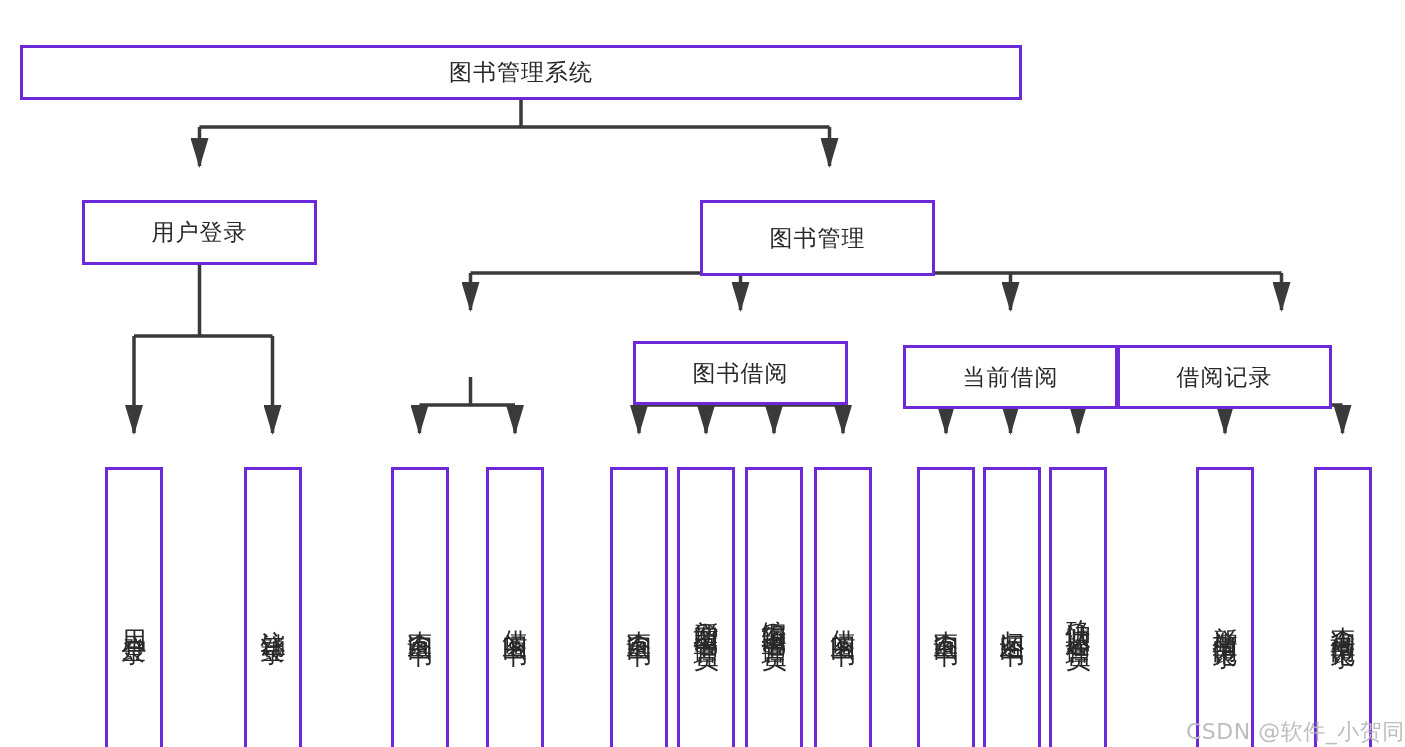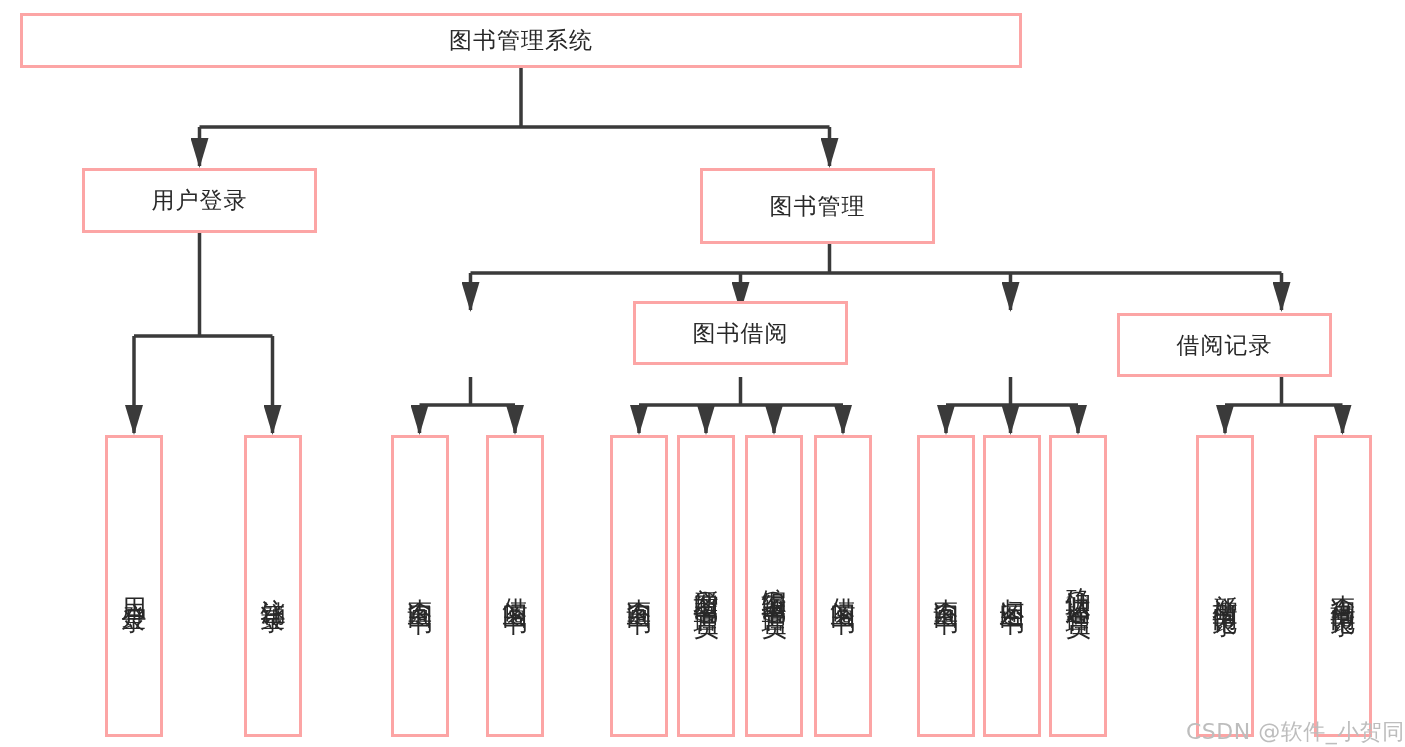--- a/index.html
+++ b/index.html
@@ -7,25 +7,26 @@
     position:relative;
     width:1405px;height:747px;
     background:#ffffff;
     font-family:"DejaVu Sans","Liberation Sans",sans-serif;
     overflow:hidden;
   }
   #wires{position:absolute;left:0;top:0;width:1405px;height:747px;}
   .box{
     position:absolute;
     box-sizing:border-box;
-    border:3px solid #fca5a5;
+    border:3px solid #6d28d9;
     background:#ffffff;
     display:flex;align-items:center;justify-content:center;
     color:#282828;
     z-index:2;
+    margin-top:32px;
   }
   .box.h{
     font-size:23px;
     letter-spacing:1px;
     white-space:nowrap;
   }
   .box.v{
     font-size:25px;
     writing-mode:vertical-rl;
     text-orientation:mixed;
@@ -88,21 +89,22 @@
       <line x1="1225" y1="405" x2="1225" y2="433" marker-end="url(#arw)"></line>
       <line x1="1342.5" y1="405" x2="1342.5" y2="433" marker-end="url(#arw)"></line>
     </g>
   </svg>
 
   <div class="box h" style="left:20px;top:13px;width:1002px;height:55px">图书管理系统</div>
 
   <div class="box h" style="left:82px;top:168px;width:235px;height:65px">用户登录</div>
   <div class="box h" style="left:700px;top:168px;width:235px;height:76px">图书管理</div>
 
-  <div class="box h" style="left:633px;top:301px;width:215px;height:64px">图书借阅</div>
+  <div class="box h" style="left:633px;top:309px;width:215px;height:64px">图书借阅</div>
+  <div class="box h" style="left:903px;top:313px;width:215px;height:64px">当前借阅</div>
   <div class="box h" style="left:1117px;top:313px;width:215px;height:64px">借阅记录</div>
 
   <div class="box v" style="left:105px;top:435px;width:58px;height:302px">用户登录</div>
   <div class="box v" style="left:244px;top:435px;width:58px;height:302px">注销登录</div>
 
   <div class="box v" style="left:391px;top:435px;width:58px;height:302px">查询图书</div>
   <div class="box v" style="left:486px;top:435px;width:58px;height:302px">借阅图书</div>
 
   <div class="box v" style="left:610px;top:435px;width:58px;height:302px">查询图书</div>
   <div class="box v" style="left:677px;top:435px;width:58px;height:302px">新增图书（管理员）</div>

